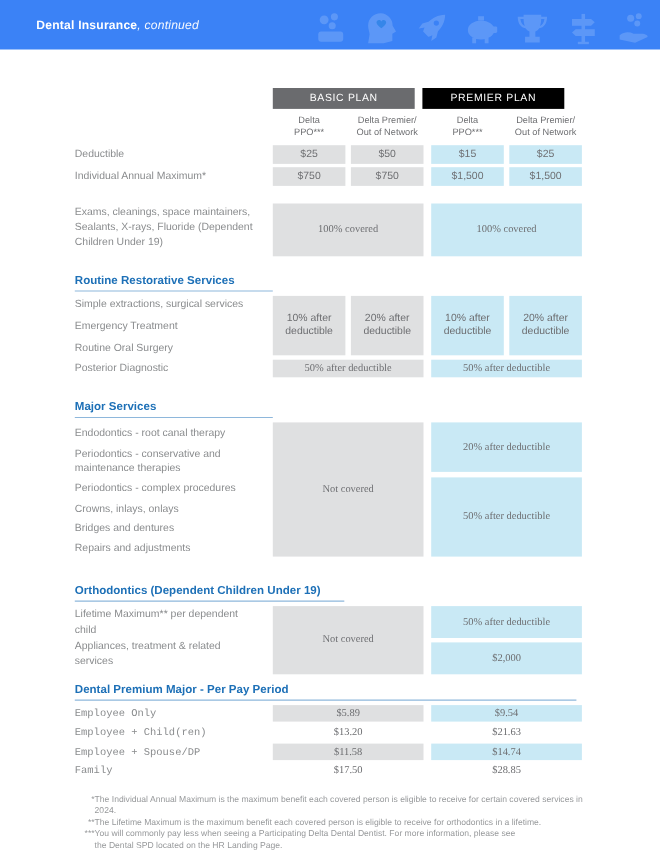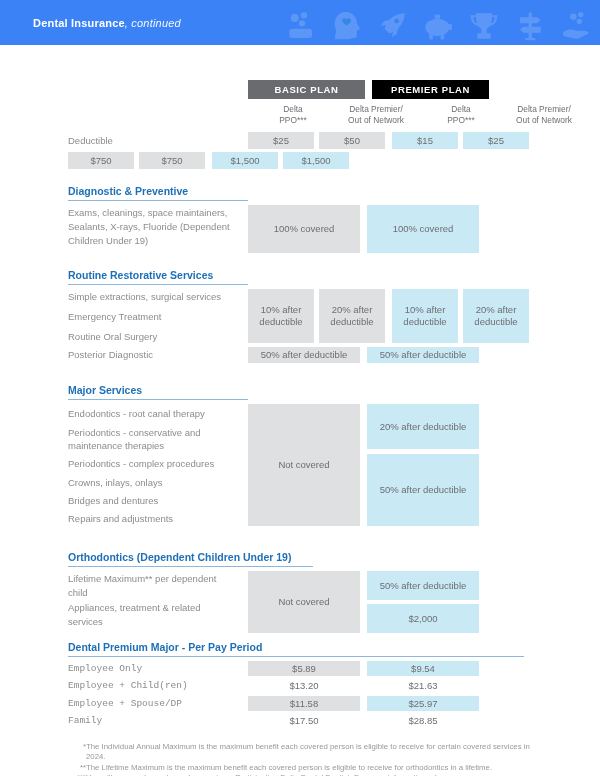--- a/index.html
+++ b/index.html
@@ -23,36 +23,36 @@
   .trow { display:flex; gap:5px; align-items:stretch; }
   .rlabel {
     width:175px; flex:none; color:#8A8C8E; font-size:9.5px; line-height:14px;
     display:flex; flex-direction:column; justify-content:center; padding-right:10px;
   }
   .rlabel.top { justify-content:flex-start; padding-top:1px; }
   .cell {
     width:66px; flex:none; display:flex; align-items:center; justify-content:center;
     text-align:center; color:#6D6E71; font-size:9.5px; line-height:12px; height:17px;
   }
-  .cell.span2 { width:112px; }
+  .cell.span2 { width:137px;font-family:Liberation Serif, serif; }
   .g { background:#DFE0E1; }
   .b { background:#C9E9F5; }
   .pg { margin-left:2px; }   
   .nobg { background:transparent; }
   
   .plan-bars { display:flex; gap:5px; margin-top:35px; }
   .plan-spacer { width:175px; flex:none; }
   .plan-bar {
-    width:117px; height:19px; flex:none; color:#ffffff; font-weight:bold;
+    width:129px; height:19px; flex:none; color:#ffffff; font-weight:normal;
     font-size:9.5px; letter-spacing:.6px; display:flex; align-items:center; justify-content:center;
   }
   .plan-bar.basic { background:#6A6B6E; }
   .plan-bar.premier { background:#000000; margin-left:2px; }
   
-  .subheads { display:flex; gap:17px; margin-top:5px; margin-bottom:6px; }
+  .subheads { display:flex; gap:5px; margin-top:5px; margin-bottom:6px; }
   .subhead {
     width:66px; flex:none; text-align:center; color:#6D6E71;
     font-size:8.4px; line-height:11px;
   }
   .subhead span { display:block; }
   .mb3 { margin-bottom:3px; }
   
   .sec { margin-top:16px; }
   .sec-head {
     color:#1D70B7; font-size:10.5px; font-weight:bold; width:180px;
@@ -163,28 +163,28 @@
   </div>
 
   <div class="trow mb3">
     <div class="rlabel">Deductible</div>
     <div class="cell g">$25</div>
     <div class="cell g">$50</div>
     <div class="cell b pg">$15</div>
     <div class="cell b">$25</div>
   </div>
   <div class="trow">
+    <div class="rlabel">Individual Annual Maximum*</div>
     <div class="cell g">$750</div>
     <div class="cell g">$750</div>
     <div class="cell b pg">$1,500</div>
     <div class="cell b">$1,500</div>
   </div>
 
   <section class="sec">
-    <div class="sec-head">Diagnostic &amp; Preventive</div>
     <div class="trow">
       <div class="rlabel top">Exams, cleanings, space maintainers, Sealants, X-rays, Fluoride (Dependent Children Under 19)</div>
       <div class="cell span2 g h48">100% covered</div>
       <div class="cell span2 b h48 pg">100% covered</div>
     </div>
   </section>
 
   <section class="sec">
     <div class="sec-head">Routine Restorative Services</div>
     <div class="trow mb3">
@@ -247,21 +247,21 @@
       <div class="cell span2 b pg">$9.54</div>
     </div>
     <div class="trow prow">
       <div class="rlabel">Employee + Child(ren)</div>
       <div class="cell span2 nobg">$13.20</div>
       <div class="cell span2 nobg pg">$21.63</div>
     </div>
     <div class="trow prow">
       <div class="rlabel">Employee + Spouse/DP</div>
       <div class="cell span2 g">$11.58</div>
-      <div class="cell span2 b pg">$25.97</div>
+      <div class="cell span2 b pg">$14.74</div>
     </div>
     <div class="trow prow">
       <div class="rlabel">Family</div>
       <div class="cell span2 nobg">$17.50</div>
       <div class="cell span2 nobg pg">$28.85</div>
     </div>
   </section>
 
   <div class="footnotes">
     <div class="fn">

